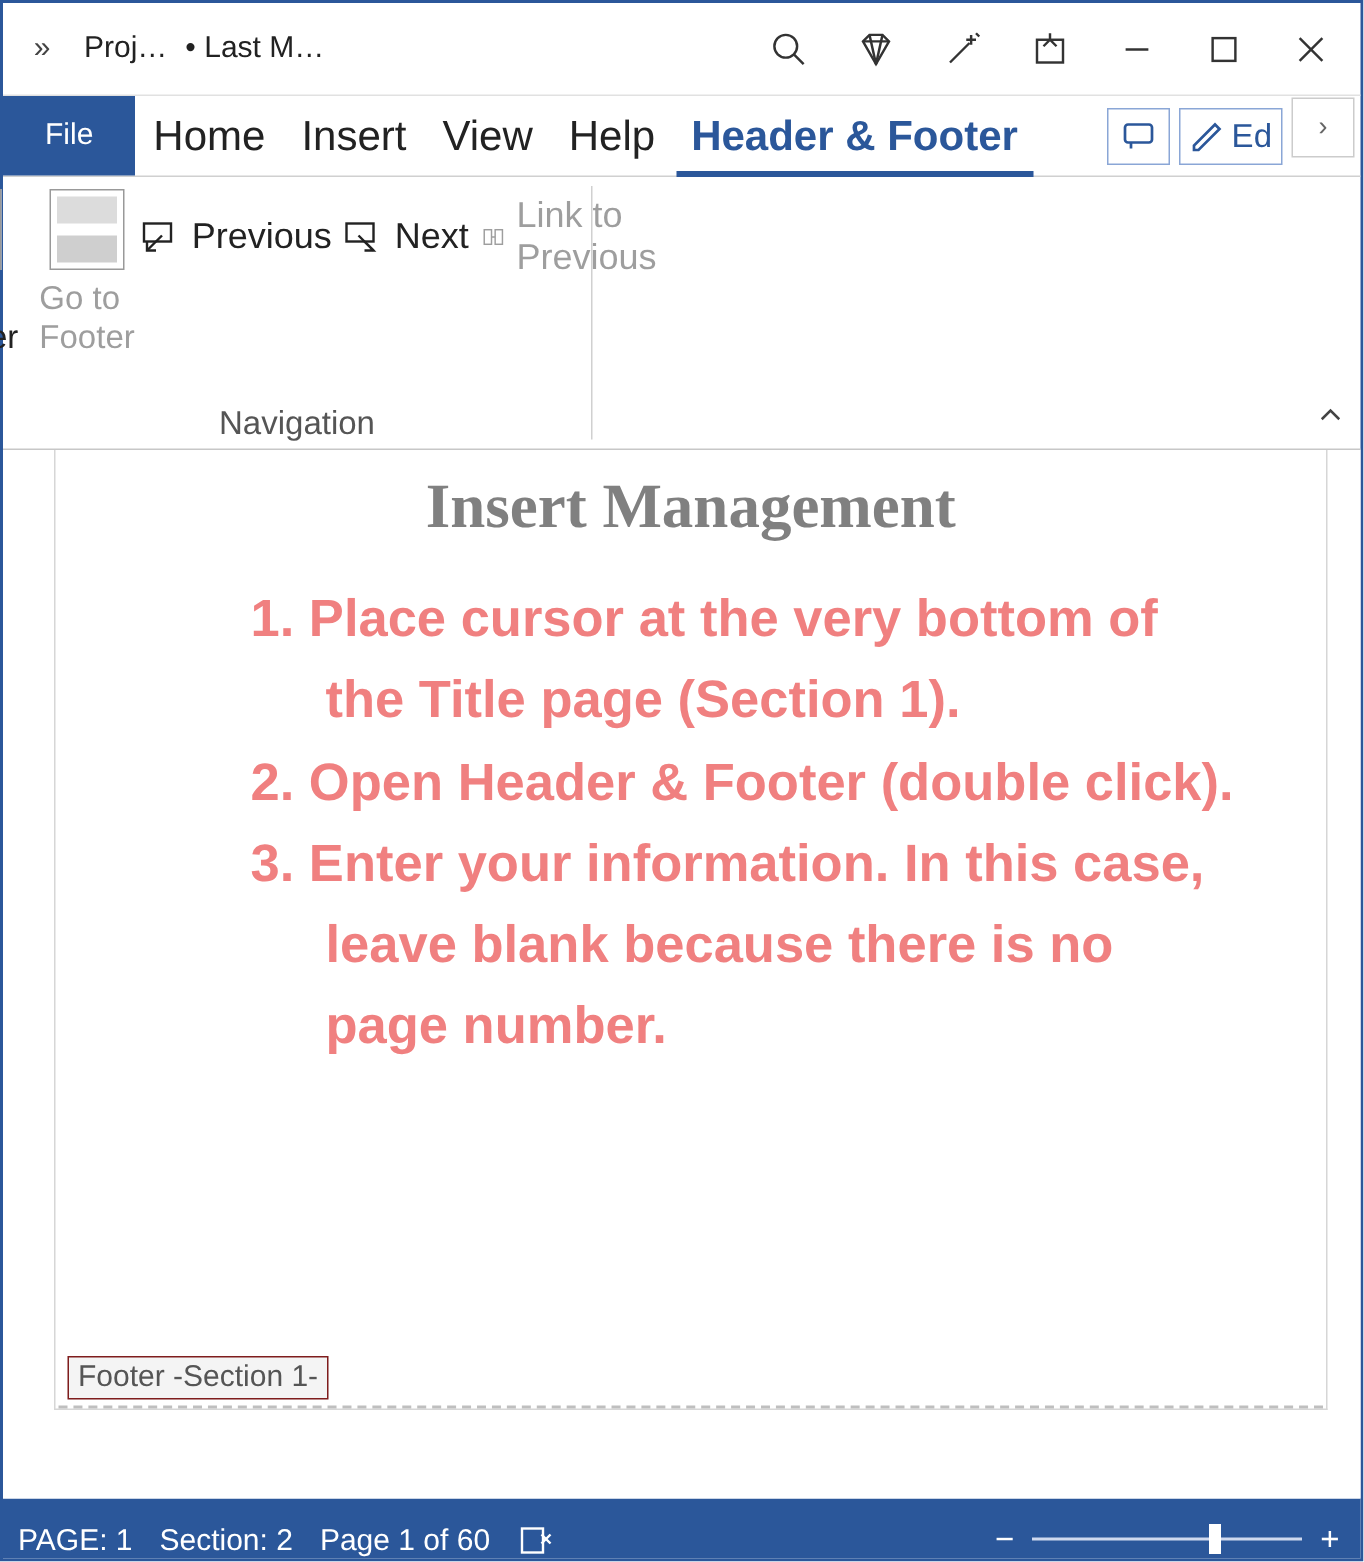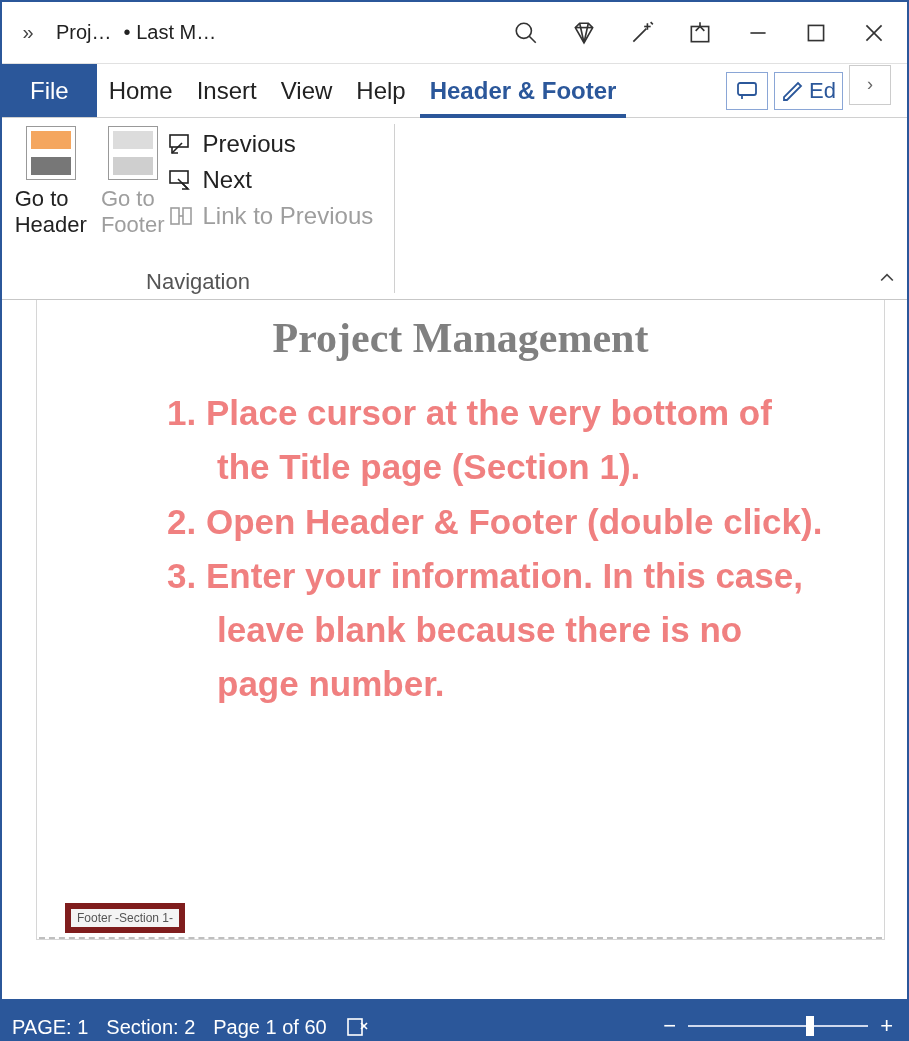--- a/index.html
+++ b/index.html
@@ -10,60 +10,60 @@
 .titlebar { height:62px; display:flex; align-items:center; padding:0 4px; border-bottom:1px solid #e1e1e1; }
 .titlebar .more-btn { width:44px; text-align:center; font-size:20px; color:#444; cursor:pointer; }
 .titlebar .title-text { font-size:20px; color:#222; padding:0 6px; white-space:nowrap; }
 .titlebar .chevron { font-size:18px; color:#333; padding:0 8px; cursor:pointer; }
 .titlebar .flex { flex:1; }
 .tb-icon { width:58px; height:40px; display:flex; align-items:center; justify-content:center; cursor:pointer; color:#333; }
 .tb-icon svg { width:26px; height:26px; stroke:#333; fill:none; stroke-width:1.5; }
 
 
 .ribbon-tabs { height:54px; display:flex; align-items:stretch; border-bottom:1px solid #d0d0d0; }
-.ribbon-tab { padding:0 12px; display:flex; align-items:center; font-size:24px; color:#222; cursor:pointer; position:relative; }
-.ribbon-tab.file { background:#2b579a; color:#fff; font-size:24px; padding:0 28px; }
+.ribbon-tab { padding:0 12px; display:flex; align-items:center; font-size:28px; color:#222; cursor:pointer; position:relative; }
+.ribbon-tab.file { background:#2b579a; color:#fff; font-size:20px; padding:0 28px; }
 .ribbon-tab.active { color:#2b579a; font-weight:600; }
 .ribbon-tab.active::after { content:""; position:absolute; left:2px; right:2px; bottom:-1px; height:4px; background:#2b579a; }
 .ribbon-tabs .spacer { flex:1; }
-.ribbon-right { display:flex; align-items:center; gap:6px; padding-right:16px;text-align:right; }
+.ribbon-right { display:flex; align-items:center; gap:6px; padding-right:4px;text-align:right; }
 .rbtn { border:1px solid #8aa6d6; height:38px; min-width:42px; display:flex; align-items:center; justify-content:center; color:#2b579a; font-size:22px; cursor:pointer; }
 .rbtn svg { width:24px; height:24px; stroke:#2b579a; fill:none; stroke-width:1.8; }
 .rbtn.overflow-pane { background:#fff; border:1px solid #ccc; color:#666; font-size:18px; width:26px; height:40px; position:relative; top:-6px; }
 
 
 .ribbon { height:182px; display:flex; border-bottom:1px solid #c7c7c7; position:relative; }
 .ribbon .group { display:flex; flex-direction:column; align-items:center; padding:8px 10px 4px 10px; position:relative; }
 .ribbon .group.nav { flex-direction:column; }
 .ribbon .sep { width:1px; background:#d0d0d0; margin:6px 0; }
 .goto-row { display:flex; gap:14px; }
 .goto-btn { display:flex; flex-direction:column; align-items:center; cursor:pointer; }
 .goto-btn .glyph { width:50px; height:54px; border:1px solid #999; background:#fff; display:flex; flex-direction:column; margin-bottom:6px; }
 .goto-btn .glyph .top { height:18px; background:#f4a65f; margin:4px; }
 .goto-btn .glyph .mid { flex:1; }
 .goto-btn .glyph .bot { height:18px; background:#777; margin:4px; }
 .goto-btn.disabled { color:#a0a0a0; }
 .goto-btn.disabled .glyph .top { background:#dcdcdc; }
 .goto-btn.disabled .glyph .bot { background:#cfcfcf; }
 .goto-label { font-size:22px; color:#222; line-height:1.2; }
 .goto-btn.disabled .goto-label { color:#9e9e9e; }
-.nav-links { display:flex; flex-direction:column; gap:8px; padding:4px 8px 0 4px;justify-content:space-between; }
+.nav-links { display:flex; flex-direction:row; gap:8px; padding:4px 8px 0 4px;justify-content:space-between; }
 .nav-item { display:flex; align-items:center; gap:8px; font-size:24px; color:#222; cursor:pointer; }
 .nav-item.disabled { color:#9e9e9e; cursor:default; }
 .nav-item svg { width:26px; height:24px; fill:none; stroke:currentColor; stroke-width:1.6; }
 .group-title { font-size:22px; color:#555; position:absolute; bottom:4px; left:0; right:0; text-align:center;margin-top:24px; }
 .ribbon .collapse { position:absolute; right:10px; bottom:6px; cursor:pointer; color:#444; font-size:20px; }
 
 
 .doc-area { flex:1; background:#fff; position:relative; overflow:hidden; }
 .page { position:absolute; top:0; left:34px; right:22px; height:640px; background:#fff; border-left:1px solid #d6d6d6; border-right:1px solid #d6d6d6; border-bottom:1px solid #d6d6d6; }
 .page-title { font-family: "Times New Roman", serif; font-size:42px; font-weight:700; color:#808080; text-align:center; padding-top:14px; }
 .instructions { padding:24px 60px 20px 130px; }
 .instructions .step { color:#f08080; font-weight:800; font-size:35px; line-height:1.55; font-family: Arial, sans-serif; text-indent:-50px; padding-left:50px; }
-.footer-tag { position:absolute; left:8px; bottom:6px; font-size:12px; color:#555; background:#f4f4f4; border:6px solid #7f1d1d; padding:2px 6px;margin-left:20px; }
+.footer-tag { position:absolute; left:8px; bottom:6px; font-size:20px; color:#555; background:#f4f4f4; border:1px solid #7f1d1d; padding:2px 6px; }
 .footer-line { position:absolute; left:2px; right:2px; bottom:0px; border-top:2px dashed #bfbfbf; }
 
 
 .statusbar { height:40px; background:#2b579a; color:#fff; display:flex; align-items:flex-end; font-size:20px; padding:0 10px; gap:18px; }
 .statusbar .sb-item { display:flex; align-items:center; gap:6px; cursor:default; }
 .statusbar .sb-item.clickable { cursor:pointer; }
 .statusbar svg { width:24px; height:24px; stroke:#fff; fill:none; stroke-width:1.6; }
 .statusbar .flex { flex:1; }
 .zoom { display:flex; align-items:center; gap:8px; }
 .zoom-track { width:180px; height:2px; background:#cfd9ee; position:relative; }
@@ -210,21 +210,21 @@
     <div class="sep"></div>
     <div class="collapse">
       <svg width="20" height="20" viewBox="0 0 24 24" fill="none" stroke="#444" stroke-width="2">
           <polyline points="5 15 12 8 19 15"></polyline>
         </svg>
     </div>
   </div>
 
   <div class="doc-area">
     <div class="page">
-      <div class="page-title">Project Management</div>
+      <div class="page-title">Insert Management</div>
       <div class="instructions">
         <div class="step">1. Place cursor at the very bottom of the Title page (Section 1).</div>
         <div class="step">2. Open Header &amp; Footer (double click).</div>
         <div class="step">3. Enter your information. In this case, leave blank because there is no page number.</div>
       </div>
       <div class="footer-line"></div>
       <div class="footer-tag">Footer -Section 1-</div>
     </div>
   </div>
 

